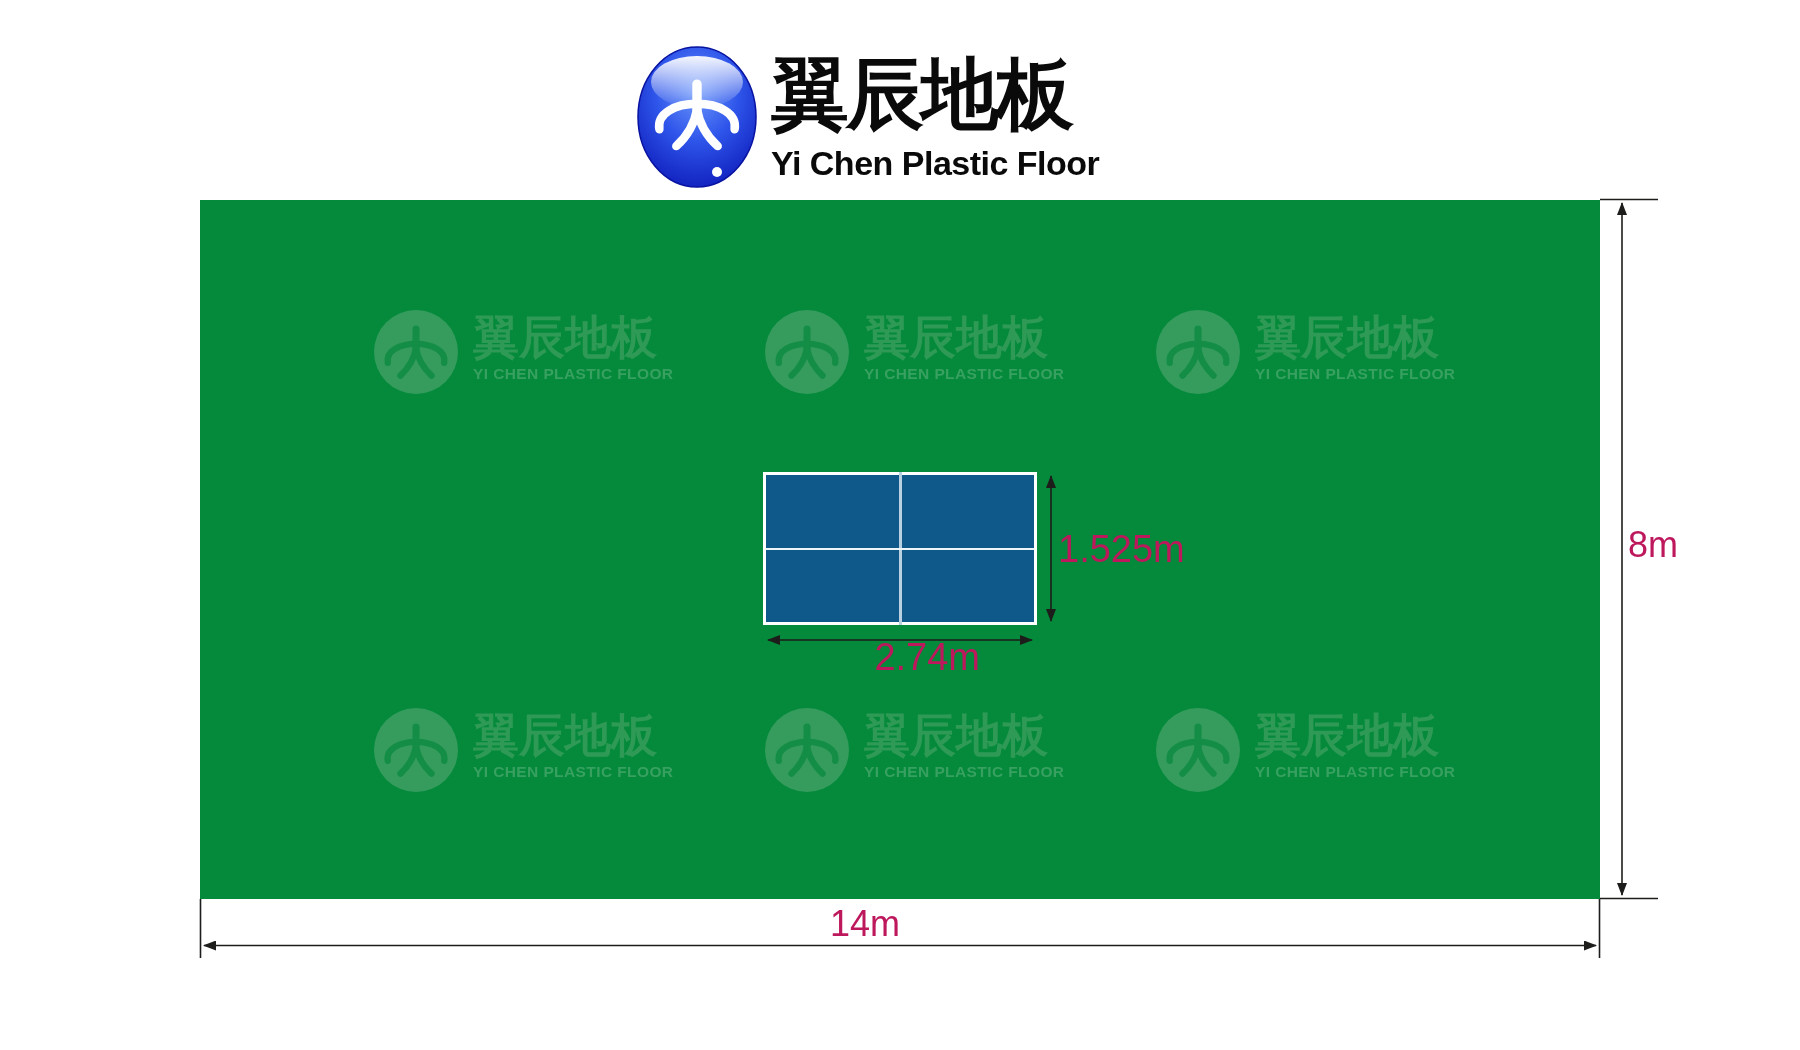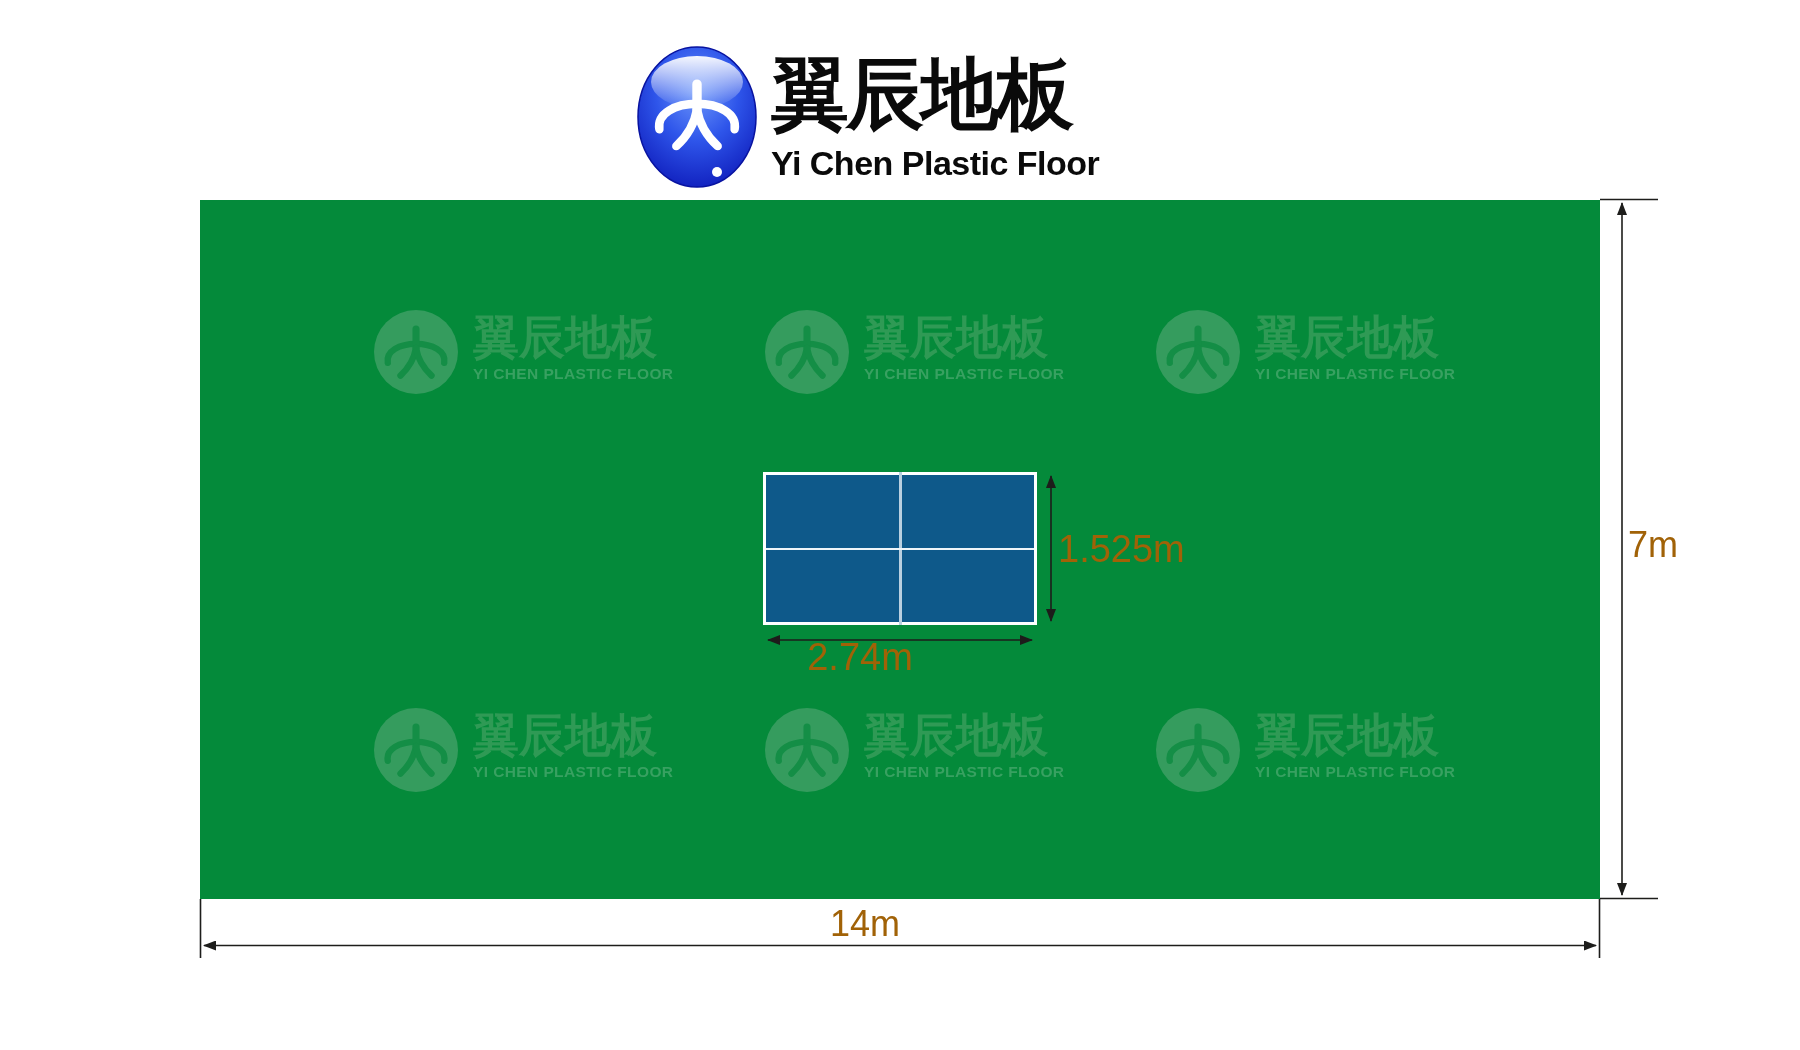--- a/index.html
+++ b/index.html
@@ -29,23 +29,23 @@
 
   
   #table { left:563px; top:272px; width:274px; height:153px; background:#0e598a;
            border:3px solid #ffffff; }
   #table .net-line  { position:absolute; top:-3px; bottom:-3px; left:50%; width:3px;
                       margin-left:-1.5px; background:#b9d0e0; }
   #table .mid-line  { position:absolute; left:0; right:0; top:50%; height:2px;
                       margin-top:-1px; background:#eef5f9; }
 
   
-  .dim { color:#a16207; white-space:nowrap; }
+  .dim { color:#be185d; white-space:nowrap; }
   #label-table-h { left:1058px; top:530px; font-size:38px; line-height:38px; }
-  #label-table-w { left:780px;  top:638px; width:160px; text-align:center; font-size:38px; line-height:38px; }
+  #label-table-w { left:820px;  top:638px; width:160px; text-align:right; font-size:38px; line-height:38px; }
   #label-floor-h { left:1628px; top:527px; font-size:36px; line-height:36px; }
   #label-floor-w { left:830px;  top:906px; width:140px; font-size:36px; line-height:36px; }
 
   #dims-svg { left:0; top:0; pointer-events:none; }
 </style>
 </head>
 <body>
 
 <div id="stage">
 
@@ -186,16 +186,16 @@
       <line x1="1051" y1="548" x2="1051" y2="476" marker-end="url(#arrowhead)"></line>
       <line x1="1051" y1="548" x2="1051" y2="621" marker-end="url(#arrowhead)"></line>
 
       <line x1="900" y1="640" x2="768" y2="640" marker-end="url(#arrowhead)"></line>
       <line x1="900" y1="640" x2="1032" y2="640" marker-end="url(#arrowhead)"></line>
     </g>
   </svg>
 
   <div class="abs dim" id="label-table-h">1.525m</div>
   <div class="abs dim" id="label-table-w">2.74m</div>
-  <div class="abs dim" id="label-floor-h">7m</div>
+  <div class="abs dim" id="label-floor-h">8m</div>
   <div class="abs dim" id="label-floor-w">14m</div>
 
 </div>
 
 </body></html>

